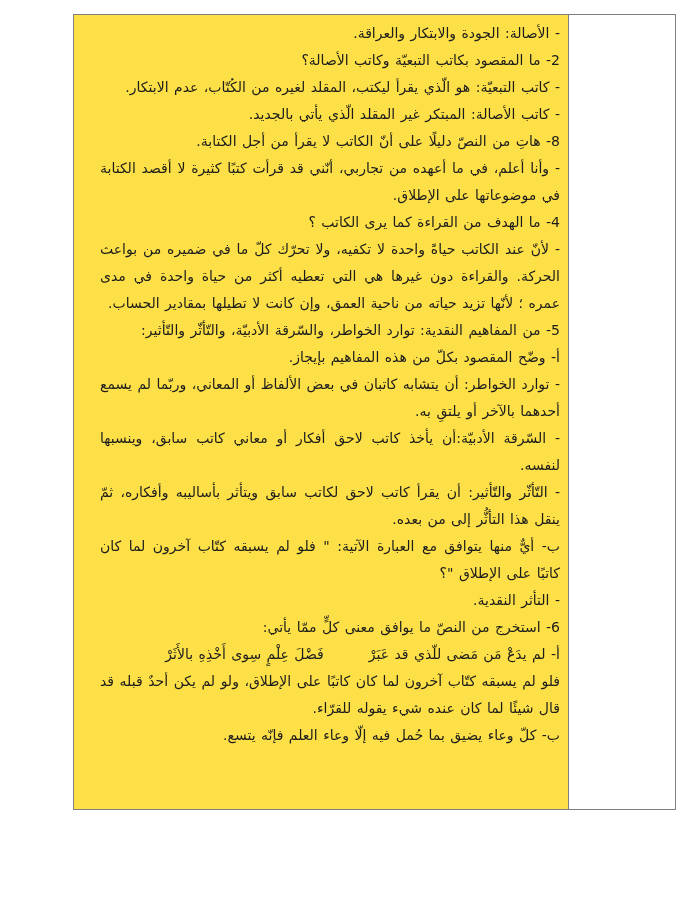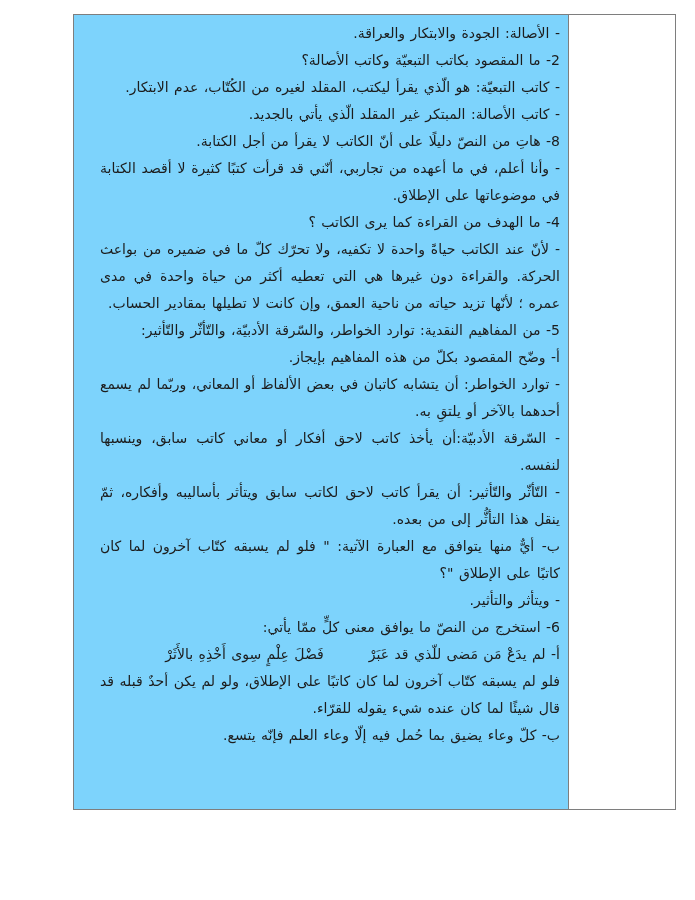--- a/index.html
+++ b/index.html
@@ -17,21 +17,21 @@
   .sheet {
     position: absolute;
     left: 73px;
     top: 14px;
     width: 603px;
     height: 796px;
     box-sizing: border-box;
     border: 1px solid #7e7e7e;
     display: flex;
     flex-direction: row;
-    background: #7dd3fc;
+    background: #fde047;
   }
   .cell-main {
     flex: 1 1 auto;
     box-sizing: border-box;
     direction: rtl;
     unicode-bidi: embed;
     padding: 5px 8px 6px 26px;
     overflow: hidden;
   }
   .cell-side {
@@ -69,21 +69,21 @@
     <p class="para">8- هاتِ من النصّ دليلًا على أنّ الكاتب لا يقرأ من أجل الكتابة.</p>
     <p class="para">- وأنا أعلم، في ما أعهده من تجاربي، أنّني قد قرأت كتبًا كثيرة لا أقصد الكتابة في موضوعاتها على الإطلاق.</p>
     <p class="para">4- ما الهدف من القراءة كما يرى الكاتب ؟</p>
     <p class="para">- لأنّ عند الكاتب حياةً واحدة لا تكفيه، ولا تحرّك كلّ ما في ضميره من بواعث الحركة. والقراءة دون غيرها هي التي تعطيه أكثر من حياة واحدة في مدى عمره ؛ لأنّها تزيد حياته من ناحية العمق، وإن كانت لا تطيلها بمقادير الحساب.</p>
     <p class="para">5- من المفاهيم النقدية: توارد الخواطر، والسّرقة الأدبيّة، والتّأثّر والتّأثير:</p>
     <p class="para">أ- وضّح المقصود بكلّ من هذه المفاهيم بإيجاز.</p>
     <p class="para">- توارد الخواطر: أن يتشابه كاتبان في بعض الألفاظ أو المعاني، وربّما لم يسمع أحدهما بالآخر أو يلتقِ به.</p>
     <p class="para">- السّرقة الأدبيّة:أن يأخذ كاتب لاحق أفكار أو معاني كاتب سابق، وينسبها لنفسه.</p>
     <p class="para">- التّأثّر والتّأثير: أن يقرأ كاتب لاحق لكاتب سابق ويتأثر بأساليبه وأفكاره، ثمّ ينقل هذا التأثُّر إلى من بعده.</p>
     <p class="para">ب- أيٌّ منها يتوافق مع العبارة الآتية: " فلو لم يسبقه كتّاب آخرون لما كان كاتبًا على الإطلاق "؟</p>
-    <p class="para">- ويتأثر والتأثير.</p>
+    <p class="para">- التأثر النقدية.</p>
     <p class="para">6- استخرج من النصّ ما يوافق معنى كلٍّ ممّا يأتي:</p>
     <p class="para verse">
       <span>أ- لم يدَعْ مَن مَضى للّذي قد عَبَرْ</span>
       <span class="verse-gap"></span>
       <span>فَضْلَ عِلْمٍ سِوى أَخْذِهِ بالأَثَرْ</span>
     </p>
     <p class="para">فلو لم يسبقه كتّاب آخرون لما كان كاتبًا على الإطلاق، ولو لم يكن أحدٌ قبله قد قال شيئًا لما كان عنده شيء يقوله للقرّاء.</p>
     <p class="para">ب- كلّ وعاء يضيق بما حُمل فيه إلّا وعاء العلم فإنّه يتسع.</p>
   </div>
   <div class="cell-side"></div>

